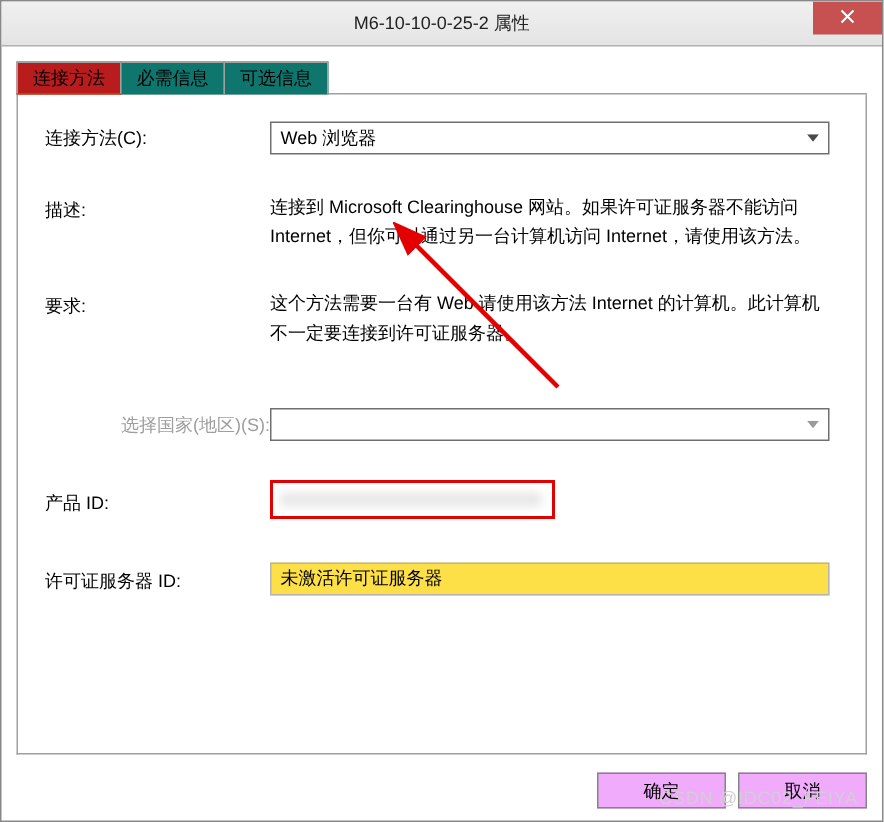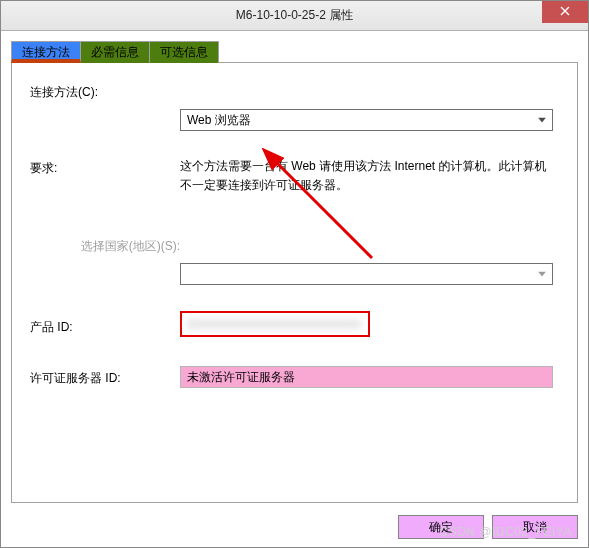--- a/index.html
+++ b/index.html
@@ -38,29 +38,29 @@
     margin: 10px 10px 0 10px;
     height: 22px;
     border-bottom: 1px solid #a0a0a0;
     display: flex;
   }
   .tab {
     height: 22px;
     padding: 0 10px;
     border: 1px solid #a0a0a0;
     border-bottom: none;
-    background: #4d7c0f;
+    background: #0f766e;
     margin-right: -1px;
     line-height: 21px;
     cursor: pointer;
   }
   .tab.active {
-    background: #3b82f6;
+    background: #b91c1c;
     position: relative; z-index: 2;
-    border-bottom: 4px solid #c2410c;
+    border-bottom: 1px solid #c2410c;
     margin-bottom: -1px;
   }
 
   
   .panel {
     margin: 0 10px 0 10px;
     border: 1px solid #a0a0a0; border-top: none;
     padding: 18px 24px 18px 18px;
     height: 440px;
     position: relative;
@@ -81,35 +81,34 @@
   
   .combo {
     width: 100%;
     height: 22px;
     border: 1px solid #707070;
     background: #fff;
     display: flex; align-items: center;
     padding: 0 6px;
     position: relative;
     cursor: pointer;
-    margin-top: 28px;
   }
   .combo.disabled { color: #888; background: #fff; }
   .combo .chev {
     position: absolute; right: 6px; top: 50%; transform: translateY(-50%);
   }
   .combo .chev svg { width: 8px; height: 5px; display: block; }
 
   .desc-text { line-height: 1.6; }
 
   .readonly {
     width: 100%;
     height: 22px;
     border: 1px solid #b5b5b5;
-    background: #f9a8d4;
+    background: #fde047;
     display: flex; align-items: center;
     padding: 0 6px;
     color: #000;
   }
 
   .product-redbox {
     display: inline-block;
     width: 190px; height: 26px;
     border: 2px solid #e30000;
     position: relative;
@@ -184,20 +183,24 @@
         <span>Web 浏览器</span>
         <span class="chev">
           <svg viewBox="0 0 8 5">
               <path d="M0 0 L4 5 L8 0 Z" fill="#4a4a4a"></path>
             </svg>
         </span>
       </div>
     </div>
   </div>
 
+  <div class="row">
+    <div class="label">描述:</div>
+    <div class="field desc-text">连接到 Microsoft Clearinghouse 网站。如果许可证服务器不能访问 Internet，但你可以通过另一台计算机访问 Internet，请使用该方法。</div>
+  </div>
 
   <div class="row" style="margin-top:10px;">
     <div class="label">要求:</div>
     <div class="field desc-text">这个方法需要一台有 Web 请使用该方法 Internet 的计算机。此计算机不一定要连接到许可证服务器。</div>
   </div>
 
   <div class="row" style="margin-top:40px;">
     <div class="label disabled">选择国家(地区)(S):</div>
     <div class="field">
       <div class="combo disabled">

